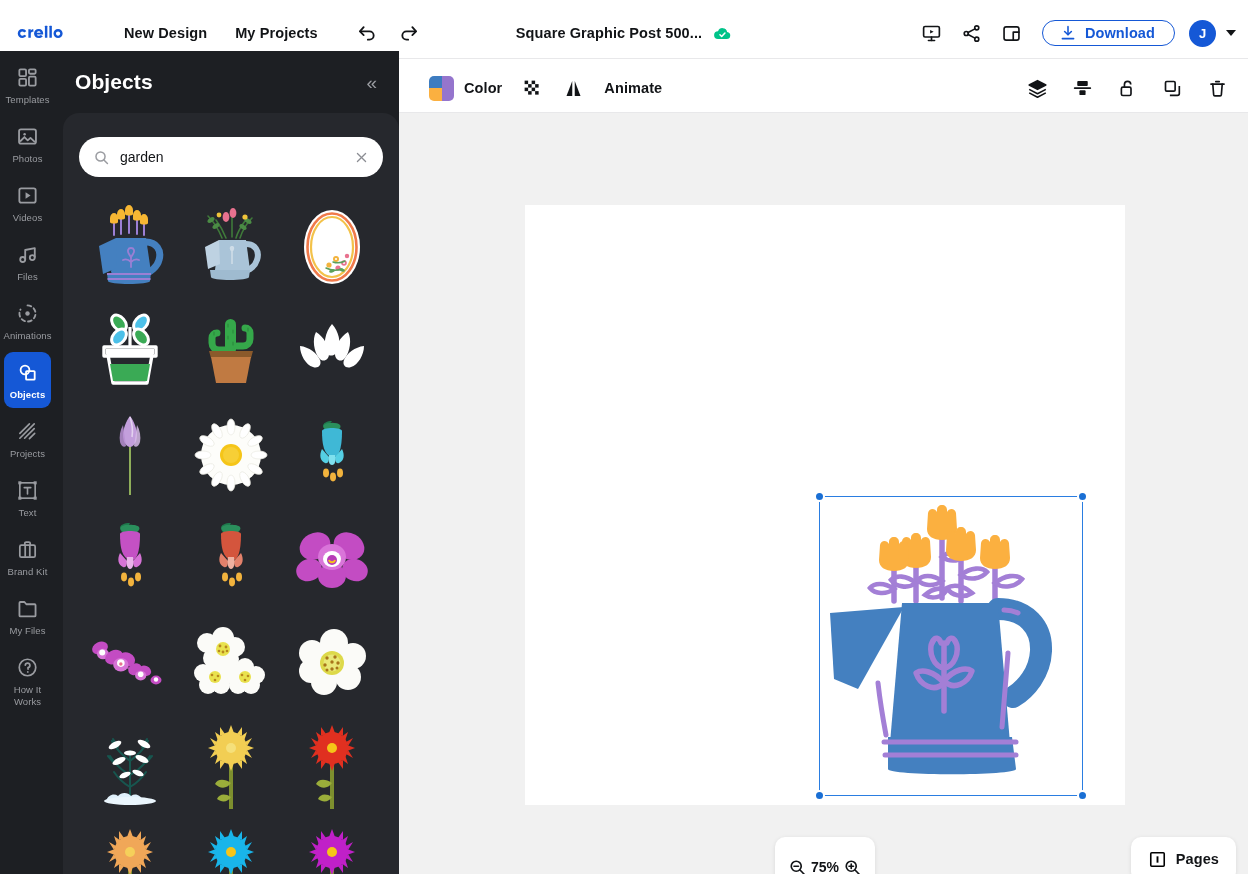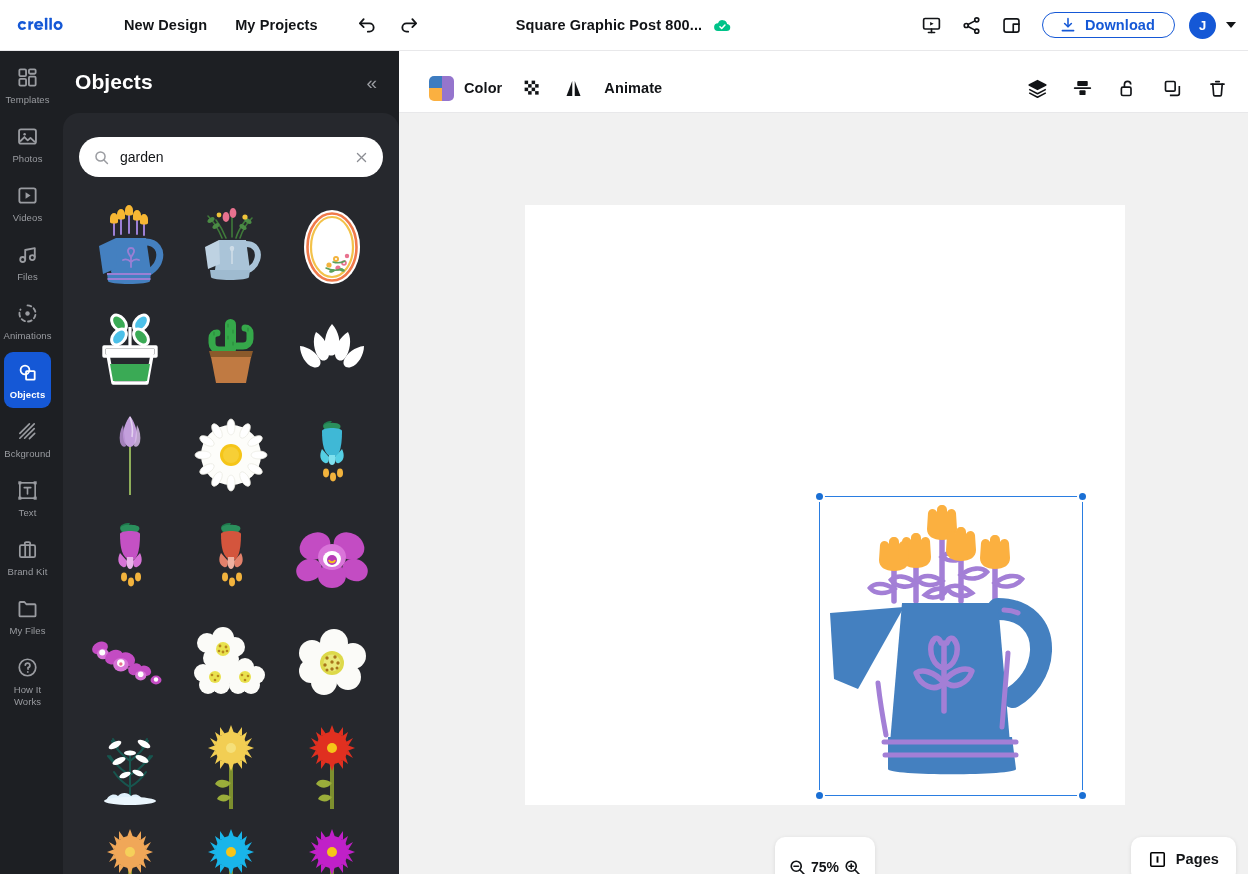--- a/index.html
+++ b/index.html
@@ -5,21 +5,21 @@
   * { box-sizing: border-box; margin: 0; padding: 0; }
   html, body {
     width: 1248px; height: 874px;
     font-family: "Liberation Sans", sans-serif;
     background: #ffffff; overflow: hidden;
   }
   .app { position: relative; width: 1248px; height: 874px; }
 
   
   .topbar {
-    position: absolute; top: 0; left: 0; width: 1248px; height: 51px;
+    position: absolute; top: 8px; left: 0; width: 1248px; height: 51px;
     background: #ffffff; border-bottom: 1px solid #e8e8ea;
     display: flex; align-items: center;
   }
   .logo { margin-left: 14px; width: 66px; height: 22px; display: block; }
   .topnav { display: flex; align-items: center; margin-left: 30px; gap: 0px; }
   .topnav-item {
     font-size: 14.5px; font-weight: bold; color: #121417;
     padding: 6px 14px; cursor: pointer; white-space: nowrap; letter-spacing: .1px;
   }
   .histbtns { display: flex; align-items: center; margin-left: 22px; gap: 16px; }
@@ -198,21 +198,21 @@
       </div>
       <div class="iconbtn">
         <svg width="20" height="20" viewBox="0 0 24 24" fill="none" stroke="currentColor" stroke-width="2.2" stroke-linecap="round" stroke-linejoin="round">
           <path d="M20 10H9a5 5 0 0 0 0 10h2"></path>
             <polyline points="16 5 20.5 10 16 14.5"></polyline>
         </svg>
       </div>
     </div>
 
     <div class="doc-title-wrap">
-      <span class="doc-title">Square Graphic Post 800...</span>
+      <span class="doc-title">Square Graphic Post 500...</span>
       <svg class="cloud-ok" viewBox="0 0 24 24">
         <path d="M6.5 19h11a4.5 4.5 0 0 0 .6-8.96A6 6 0 0 0 6.6 9.1 4.2 4.2 0 0 0 6.5 19z" fill="#00c389"></path>
         <polyline points="9 13.6 11.2 15.8 15.3 11.3" fill="none" stroke="#ffffff" stroke-width="1.9" stroke-linecap="round" stroke-linejoin="round"></polyline>
       </svg>
     </div>
 
     <div class="topright">
       <div class="iconbtn">
         <svg width="21" height="21" viewBox="0 0 24 24" fill="none" stroke="currentColor" stroke-width="1.9" stroke-linecap="round" stroke-linejoin="round">
           <rect x="3" y="4" width="18" height="12" rx="1.6"></rect>
@@ -303,21 +303,21 @@
       <span class="rail-label">Objects</span>
     </div>
 
     <div class="rail-item">
       <svg class="rail-ico" viewBox="0 0 24 24" fill="none" stroke="currentColor" stroke-width="1.7" stroke-linecap="round">
         <path d="M4 14L14 4"></path>
           <path d="M4 19L19 4"></path>
           <path d="M9 19L19 9"></path>
           <path d="M14 19.5L19.5 14"></path>
       </svg>
-      <span class="rail-label">Bckground</span>
+      <span class="rail-label">Projects</span>
     </div>
 
     <div class="rail-item">
       <svg class="rail-ico" viewBox="0 0 24 24" fill="none" stroke="currentColor" stroke-width="1.7">
         <rect x="4" y="4" width="16" height="16"></rect>
         <rect x="2.4" y="2.4" width="3.2" height="3.2" fill="currentColor" stroke="none"></rect>
         <rect x="18.4" y="2.4" width="3.2" height="3.2" fill="currentColor" stroke="none"></rect>
         <rect x="2.4" y="18.4" width="3.2" height="3.2" fill="currentColor" stroke="none"></rect>
         <rect x="18.4" y="18.4" width="3.2" height="3.2" fill="currentColor" stroke="none"></rect>
         <path d="M8.6 9h6.8M12 9v6.6" stroke-linecap="round"></path>

